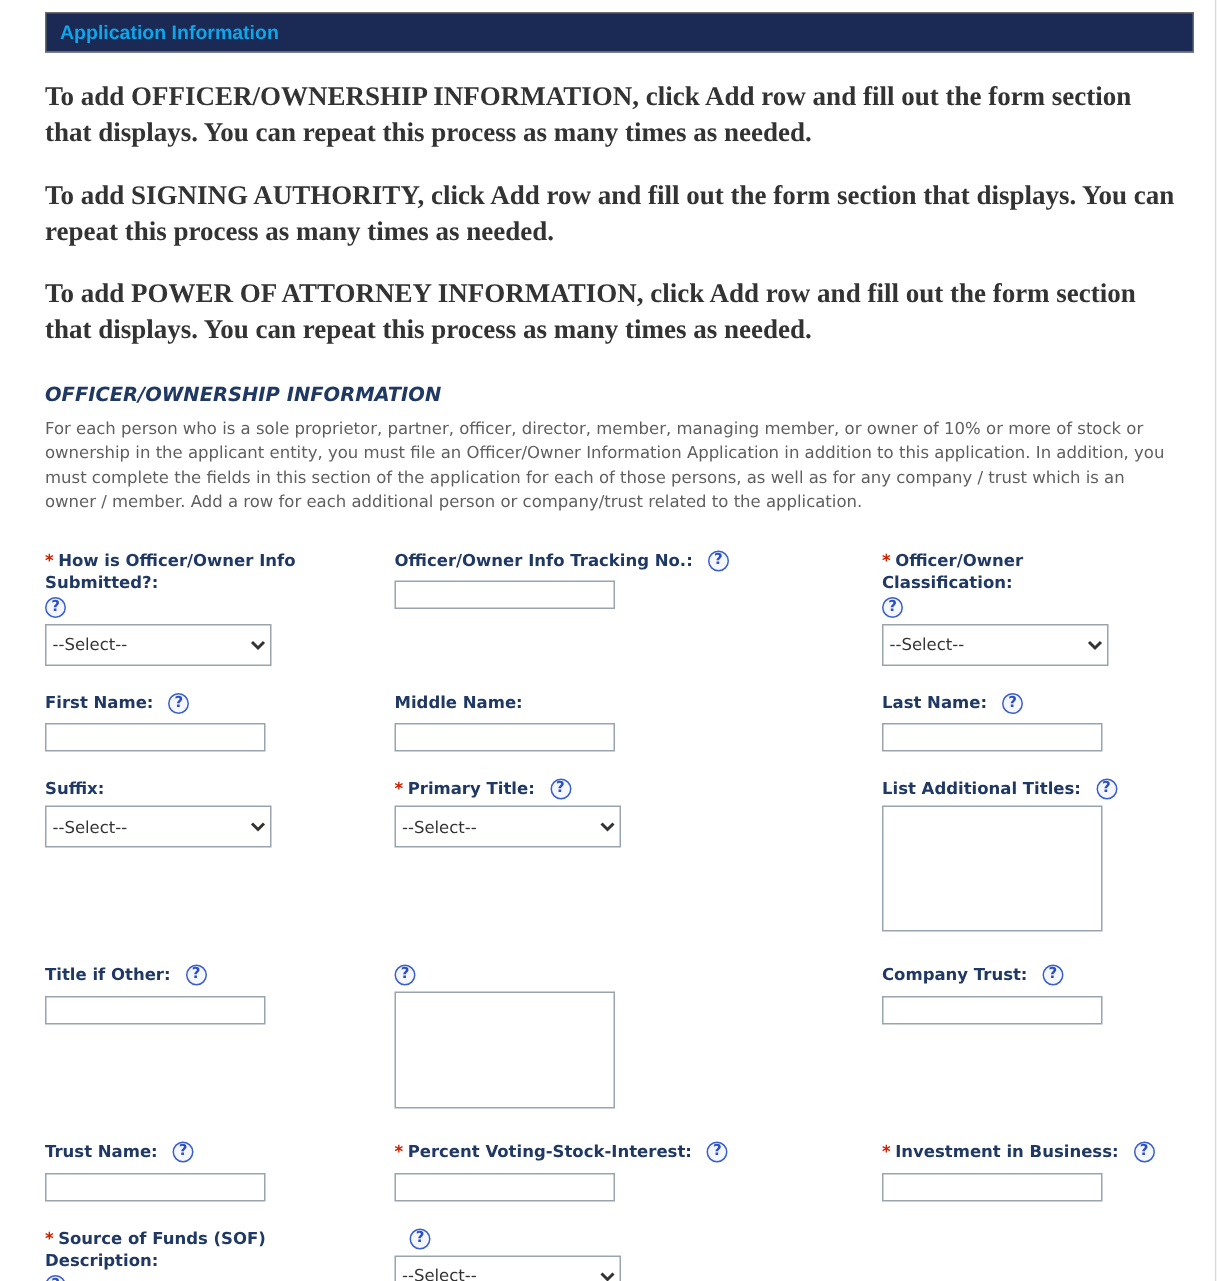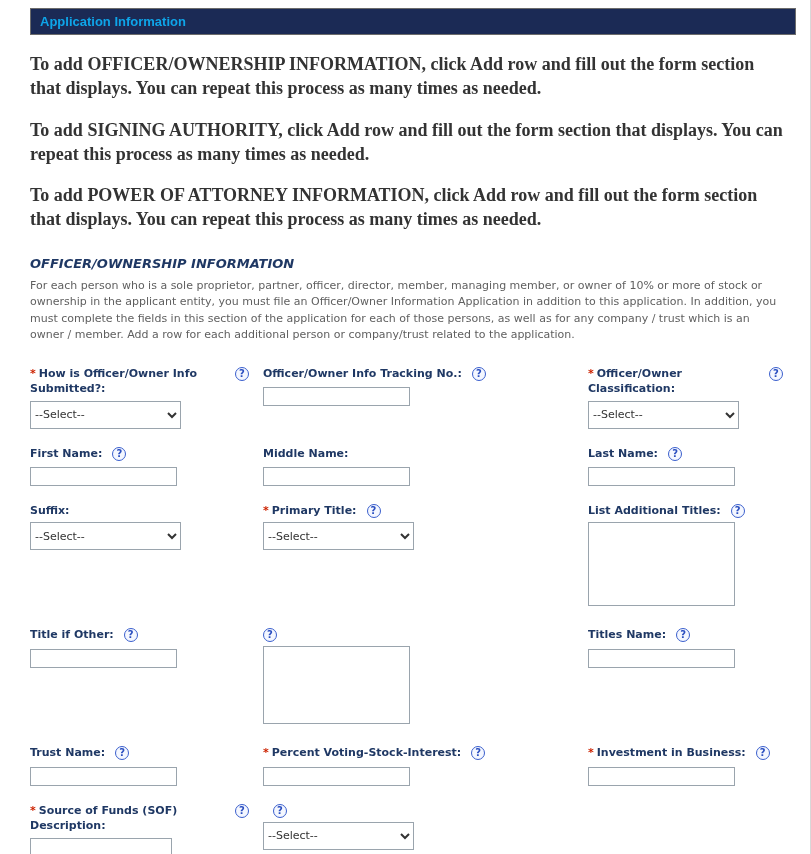--- a/index.html
+++ b/index.html
@@ -29,21 +29,21 @@
   .sec-desc {
     font-size:11px; color:#5f5f5f; line-height:1.5; margin-top:7px; width:752px;
   }
 
   .fgrid {
     display:grid; grid-template-columns:233px 325px 209px;
     row-gap:17px; margin-top:22px; align-items:start;
   }
   .field { min-width:0; }
   .lr { display:flex; align-items:flex-start; margin-bottom:4px; }
-  .lr.spread { justify-content:space-between; padding-right:14px; }
+  .lr.spread { justify-content:space-between; padding-right:14px;flex-direction:column; }
   .ltext { font-size:11px; font-weight:bold; color:#1f3864; line-height:1.4; }
   .lr.inline .help { margin-left:10px; }
   .w175 { max-width:175px; }
   .w160 { max-width:160px; }
   .w290 { max-width:290px; }
   .w165 { max-width:165px; }
   .req { color:#cc2200; margin-right:3px; }
 
   .help {
     flex:none; display:inline-block; width:14px; height:14px;
@@ -179,21 +179,21 @@
 
       <div class="field">
         <div class="lr spread">
           <span class="help">?</span>
         </div>
         <textarea class="ta duties" style=""></textarea>
       </div>
 
       <div class="field">
         <div class="lr inline">
-          <span class="ltext"><span>Titles Name:</span></span>
+          <span class="ltext"><span>Company Trust:</span></span>
           <span class="help">?</span>
         </div>
         <input class="tin" type="text" value="" style="">
       </div>
 
       <div class="field">
         <div class="lr inline">
           <span class="ltext"><span>Trust Name:</span></span>
           <span class="help">?</span>
         </div>

